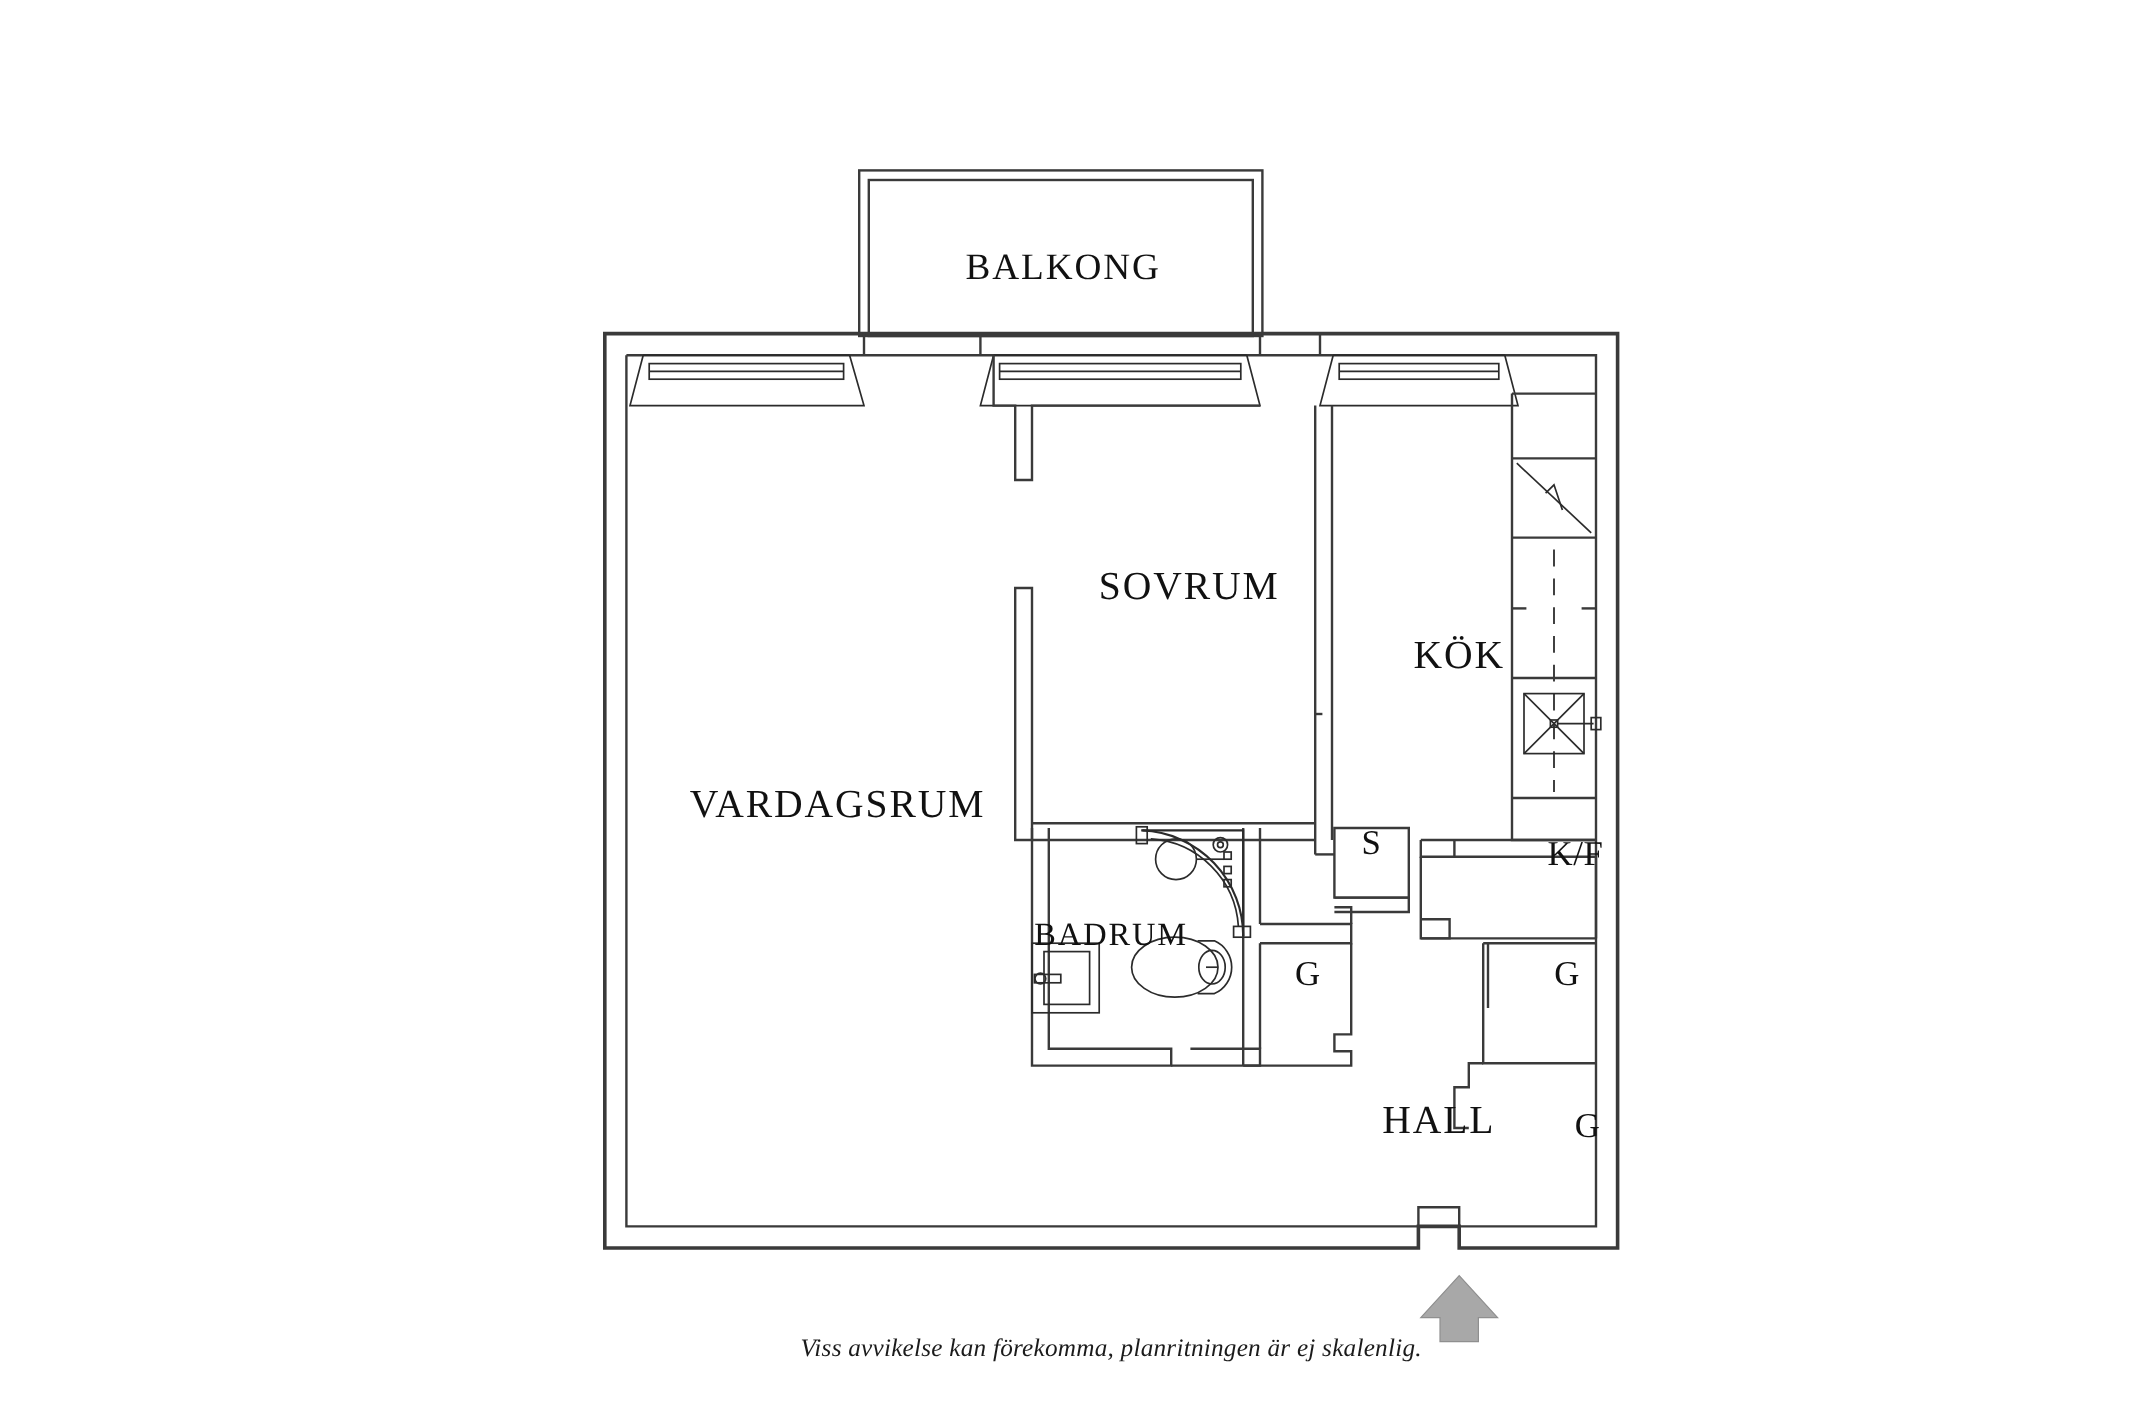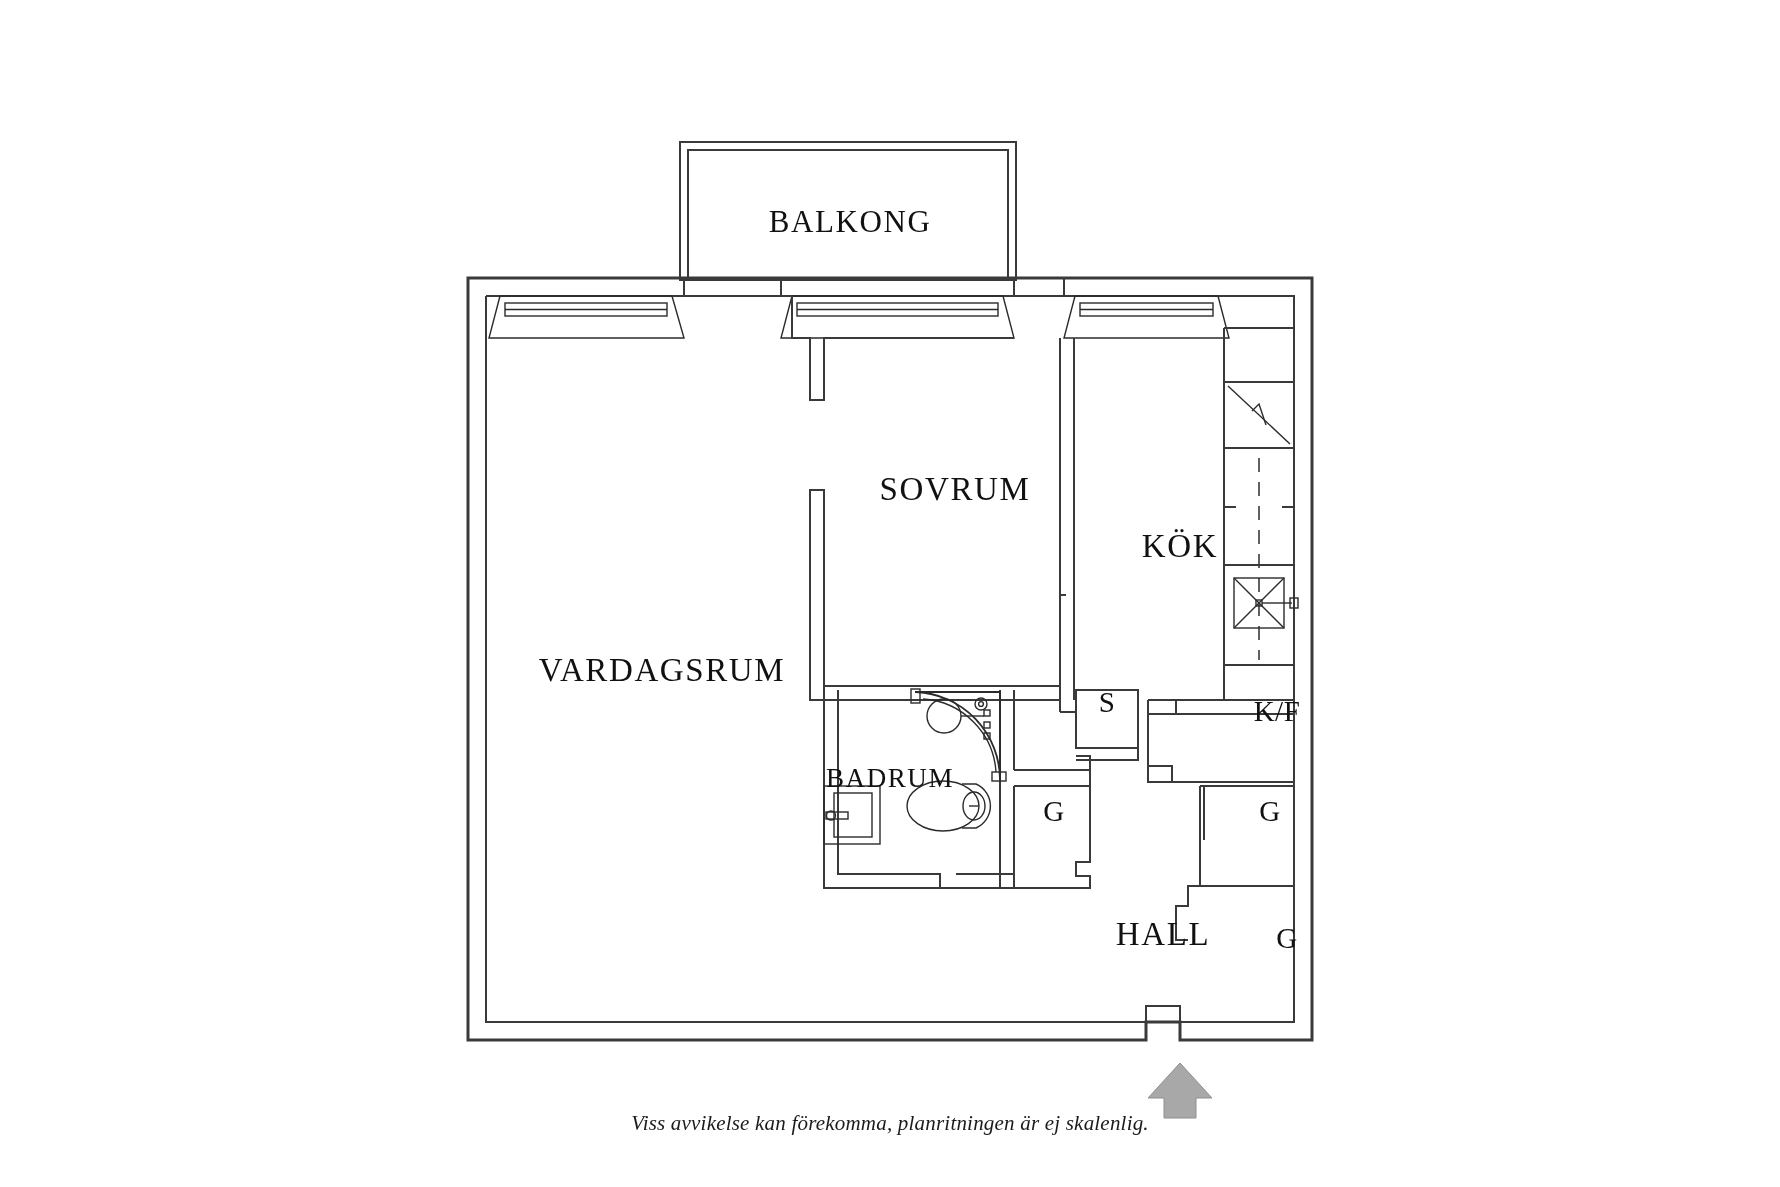--- a/index.html
+++ b/index.html
@@ -14,20 +14,21 @@
     position: relative;
     overflow: hidden;
     font-family: "Liberation Serif", "DejaVu Serif", serif;
   }
   #floorplan-root {
     position: absolute;
     left: 0;
     top: 0;
     width: 1512px;
     height: 1187px;
+    padding-left: 36px;
   }
   svg#plan-svg {
     display: block;
     width: 1780px;
     height: 1187px;
   }
   .wall       { fill: none; stroke: #3a3a3a; stroke-width: 3; }
   .wall-thin  { fill: none; stroke: #3a3a3a; stroke-width: 2; }
   .fixture    { fill: none; stroke: #2b2b2b; stroke-width: 1.8; }
   .fixture-thin { fill: none; stroke: #2b2b2b; stroke-width: 1.4; }

